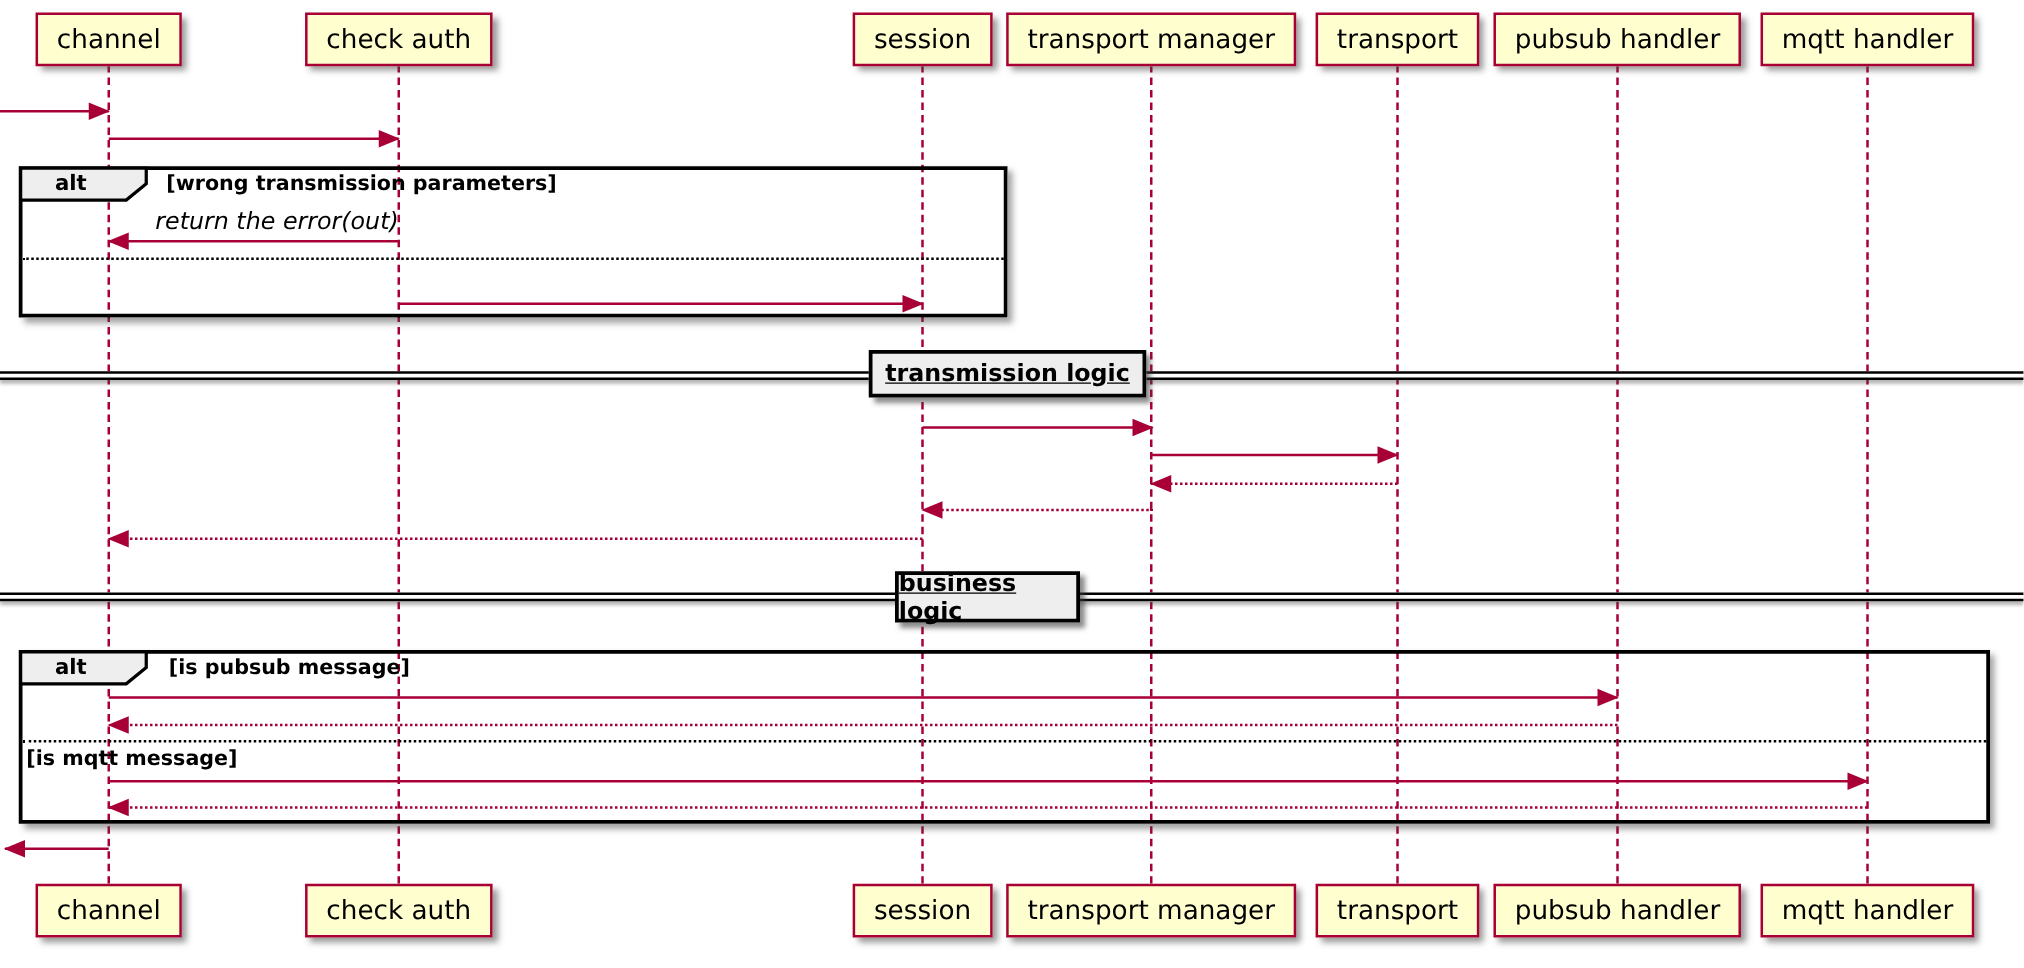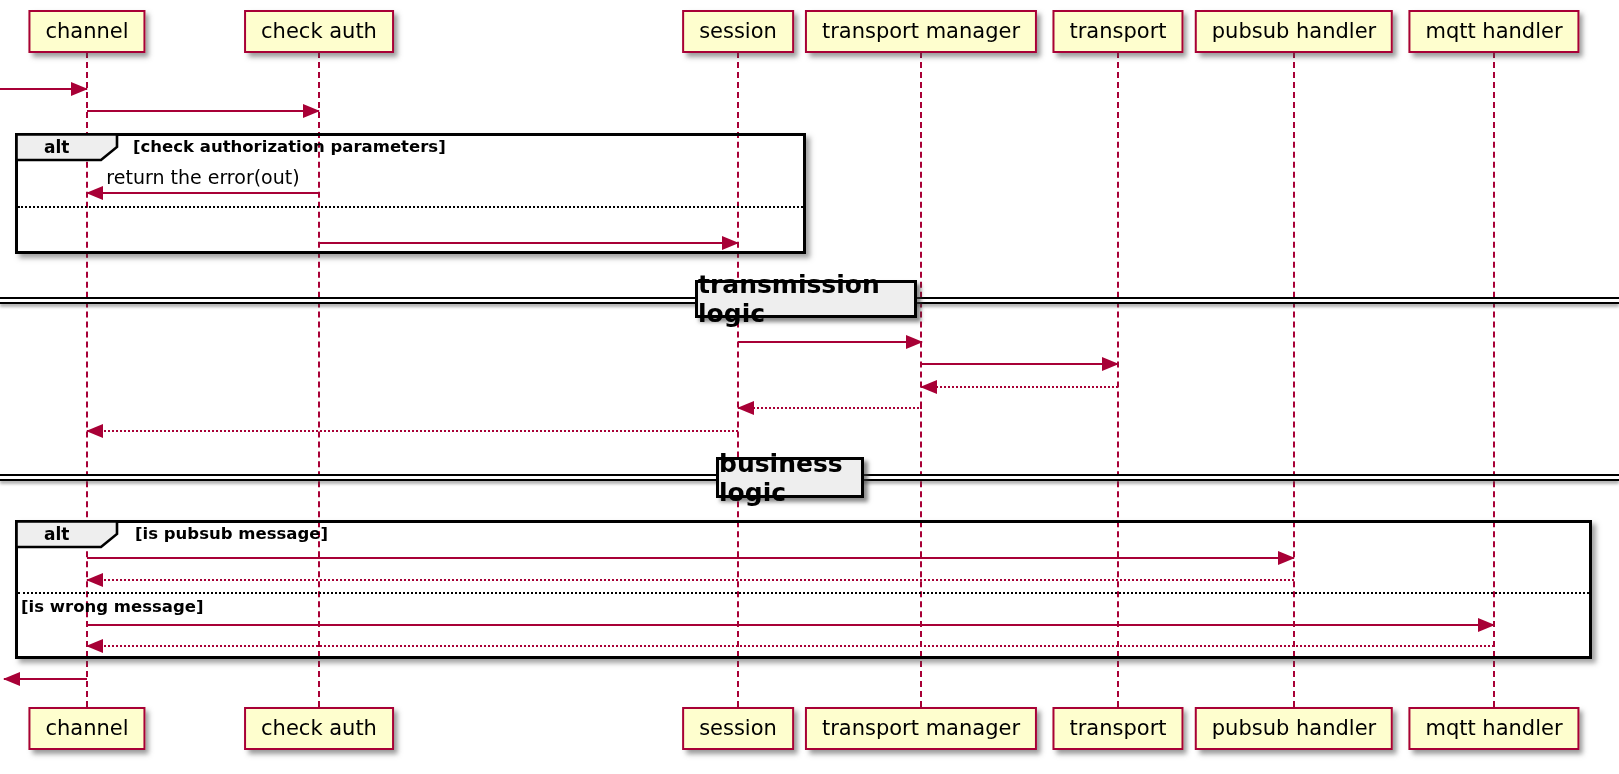--- a/index.html
+++ b/index.html
@@ -39,21 +39,21 @@
     border-top:7px solid transparent; border-bottom:7px solid transparent;
     border-left:17px solid var(--accent,#A80036);
   }
   .arrow.to-left .head {
     left:-1px;
     border-top:7px solid transparent; border-bottom:7px solid transparent;
     border-right:17px solid var(--accent,#A80036);
   }
   
   .msg-label {
-    position:absolute; font-size:19px; text-align:center; white-space:nowrap;
+    position:absolute; font-size:19px; text-align:right; white-space:nowrap;font-style:italic;
   }
   
   .frame {
     position:absolute;
     border:3px solid var(--frame-border,#000);
     background:transparent;
     box-shadow:4px 4px 5px rgba(70,70,70,.5);
     box-sizing:border-box;
   }
   .frame .tab-svg { position:absolute; top:-3px; left:-3px; }
@@ -70,23 +70,24 @@
     position:absolute; left:0; width:1619px; height:3px;
     border-top:2px solid #000; border-bottom:2px solid #000;
     background:#fff;
     box-shadow:0 3px 3px rgba(70,70,70,.4);
   }
   .cut-box {
     position:absolute;
     background:var(--header-fill,#EEEEEE);
     border:3px solid #000;
     box-shadow:4px 4px 4px rgba(60,60,60,.6);
-    font-weight:bold; font-size:25px;
+    font-weight:bold; font-size:19px;
     display:flex; align-items:center; justify-content:center;
     box-sizing:border-box;
+    text-decoration:underline;
   }
 </style>
 </head>
 <body>
 
 <div id="diagram">
 
   <div class="lifeline" style="left:86px"></div>
   <div class="lifeline" style="left:318px"></div>
   <div class="lifeline" style="left:737px"></div>
@@ -97,32 +98,32 @@
 
   <div class="cut-lines" style="top:297px"></div>
   <div class="cut-lines" style="top:474px"></div>
 
   <div class="frame" style="left:15px;top:133px;width:791px;height:121px">
     <svg class="tab-svg" width="104" height="29" viewBox="0 0 104 29">
       <path d="M1.5,1.5 H102 V14 L86,27 H1.5 Z" style="fill:var(--header-fill,#EEEEEE);stroke:#000;stroke-width:2.6"></path>
     </svg>
     <span class="op">alt</span>
   </div>
-  <div class="guard" style="left:133px;top:137px">[check authorization parameters]</div>
+  <div class="guard" style="left:133px;top:137px">[wrong transmission parameters]</div>
   <div class="frame-sep" style="left:18px;top:206px;width:785px"></div>
 
   <div class="frame" style="left:15px;top:520px;width:1577px;height:139px">
     <svg class="tab-svg" width="104" height="29" viewBox="0 0 104 29">
       <path d="M1.5,1.5 H102 V14 L86,27 H1.5 Z" style="fill:var(--header-fill,#EEEEEE);stroke:#000;stroke-width:2.6"></path>
     </svg>
     <span class="op">alt</span>
   </div>
   <div class="guard" style="left:135px;top:524px">[is pubsub message]</div>
   <div class="frame-sep" style="left:18px;top:592px;width:1571px"></div>
-  <div class="guard" style="left:21px;top:597px">[is wrong message]</div>
+  <div class="guard" style="left:21px;top:597px">[is mqtt message]</div>
 
   <div class="arrow to-right" style="left:0;width:87px;top:88px">
       <i class="head"></i>
     </div>
   <div class="arrow to-right" style="left:87px;width:232px;top:110px">
       <i class="head"></i>
     </div>
   <div class="arrow to-left" style="left:87px;width:232px;top:192px">
       <i class="head"></i>
     </div>

